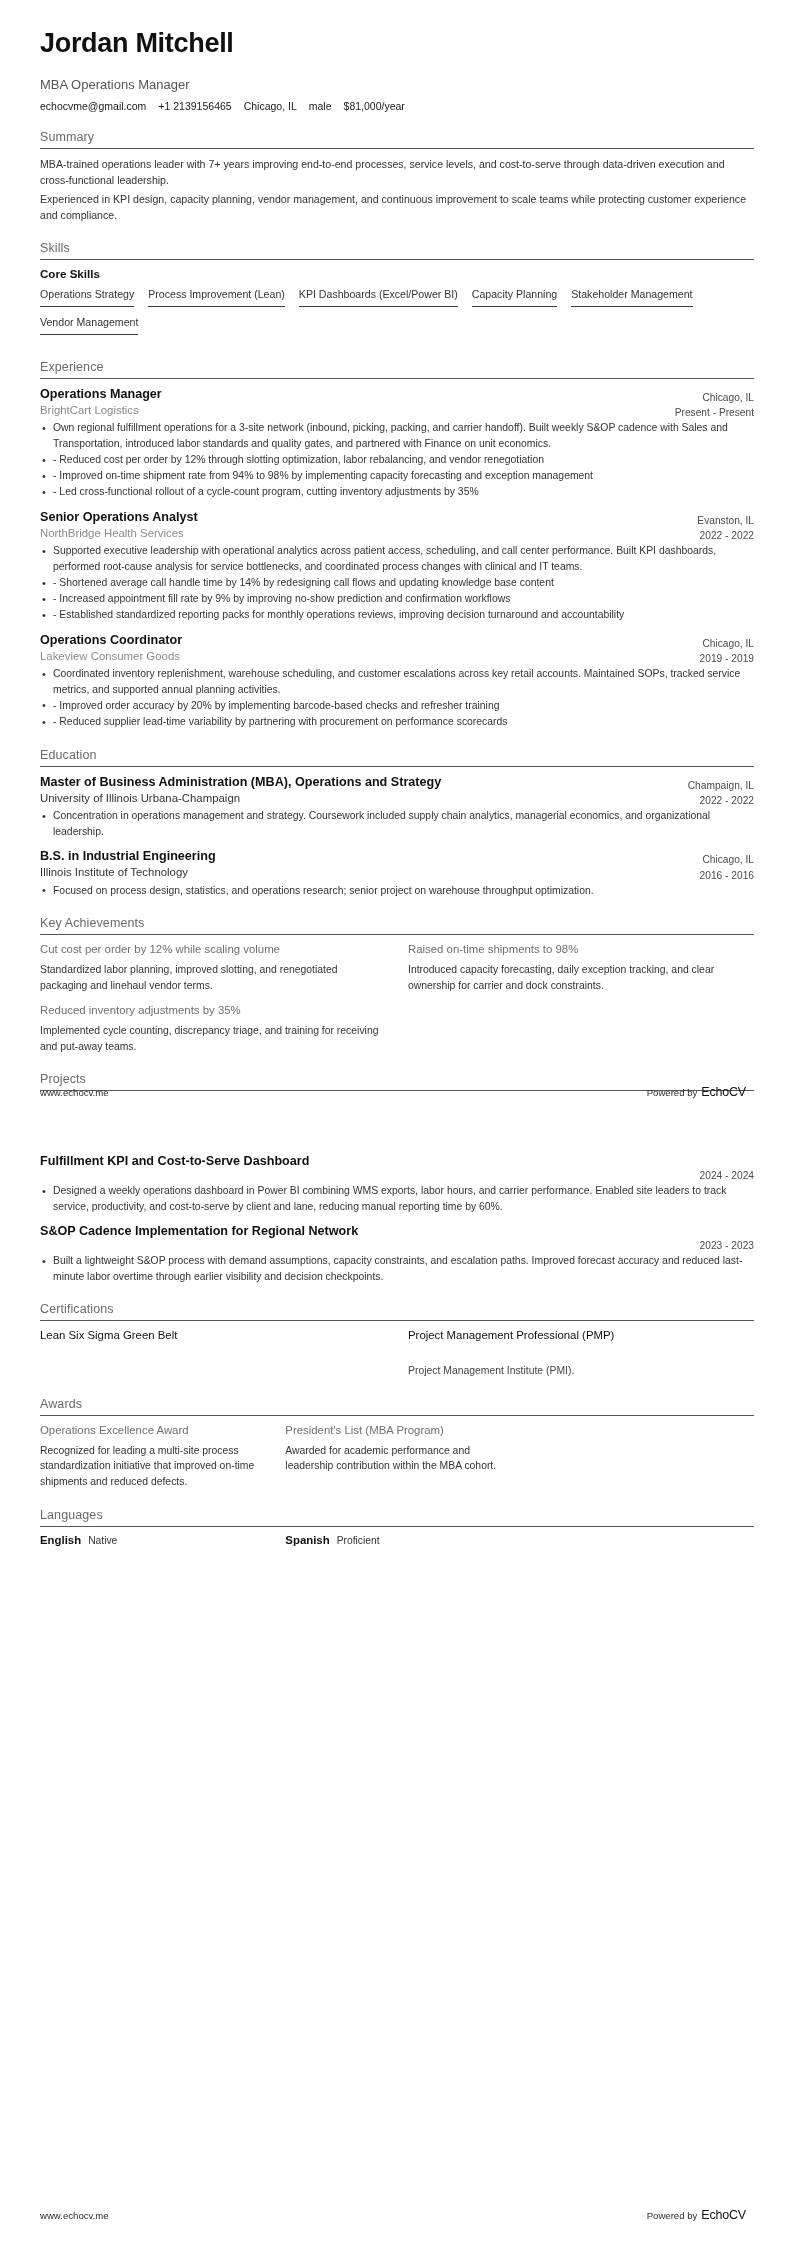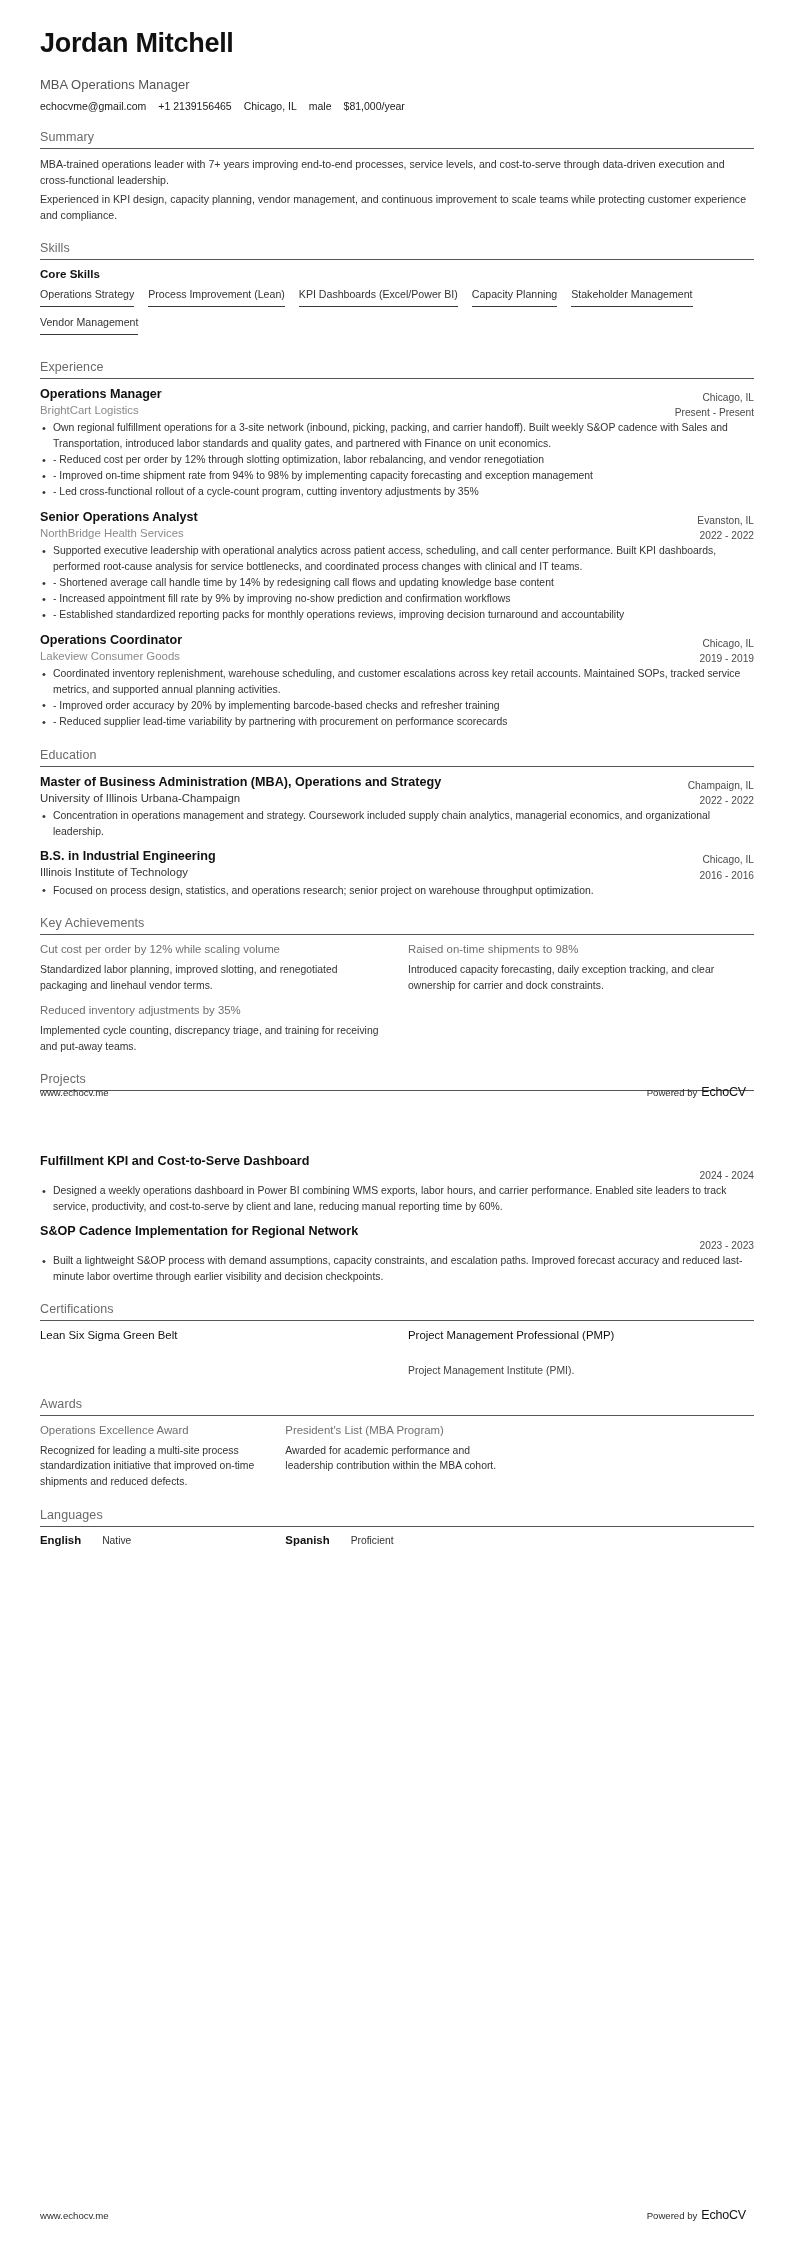--- a/index.html
+++ b/index.html
@@ -173,21 +173,21 @@
     margin-bottom: 20px;
     line-height: 1.3;
   }
   .cert-desc {
     font-size: 10.4px;
     color: #444444;
     line-height: 1.5;
   }
 
   
-  .lang-item { display: flex; align-items: baseline; gap: 21px; }
+  .lang-item { display: flex; align-items: baseline; gap: 7px; }
   .lang-name { font-size: 11.4px; font-weight: bold; color: #111111; }
   .lang-level { font-size: 10.3px; color: #333333; }
 
   
   .page-footer {
     position: absolute;
     left: 40px;
     right: 48px;
     bottom: 24px;
     display: flex;

